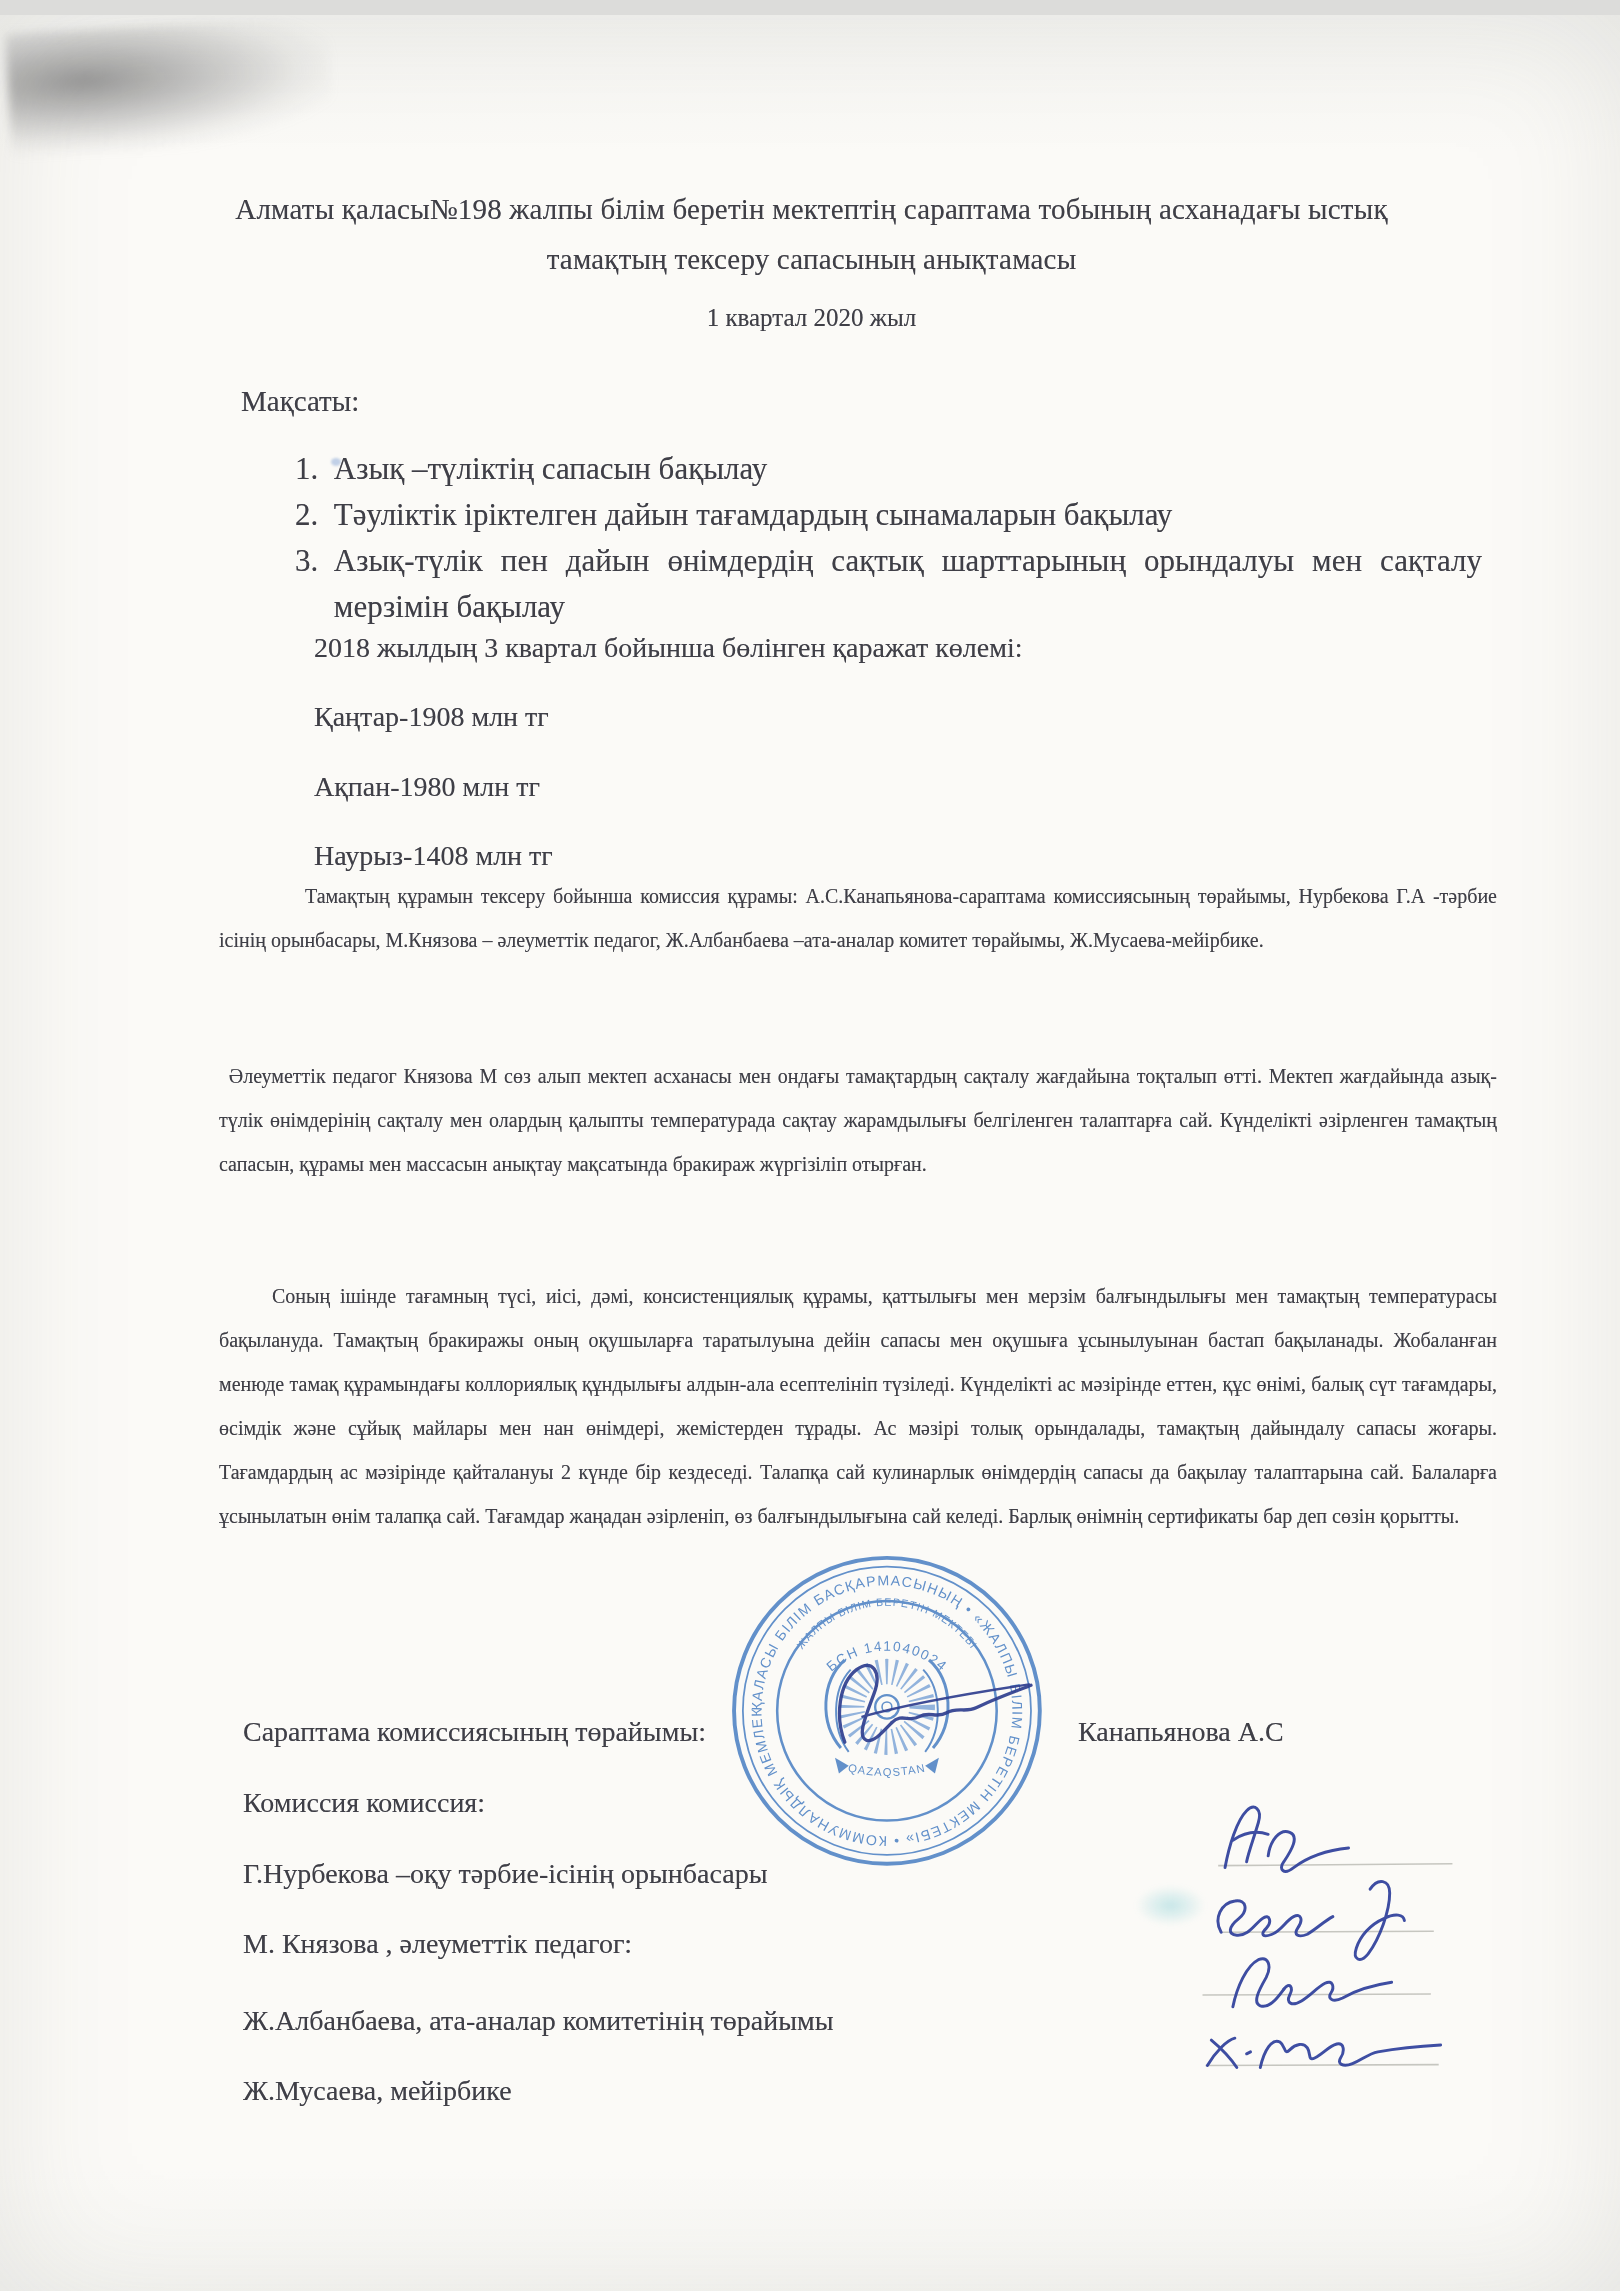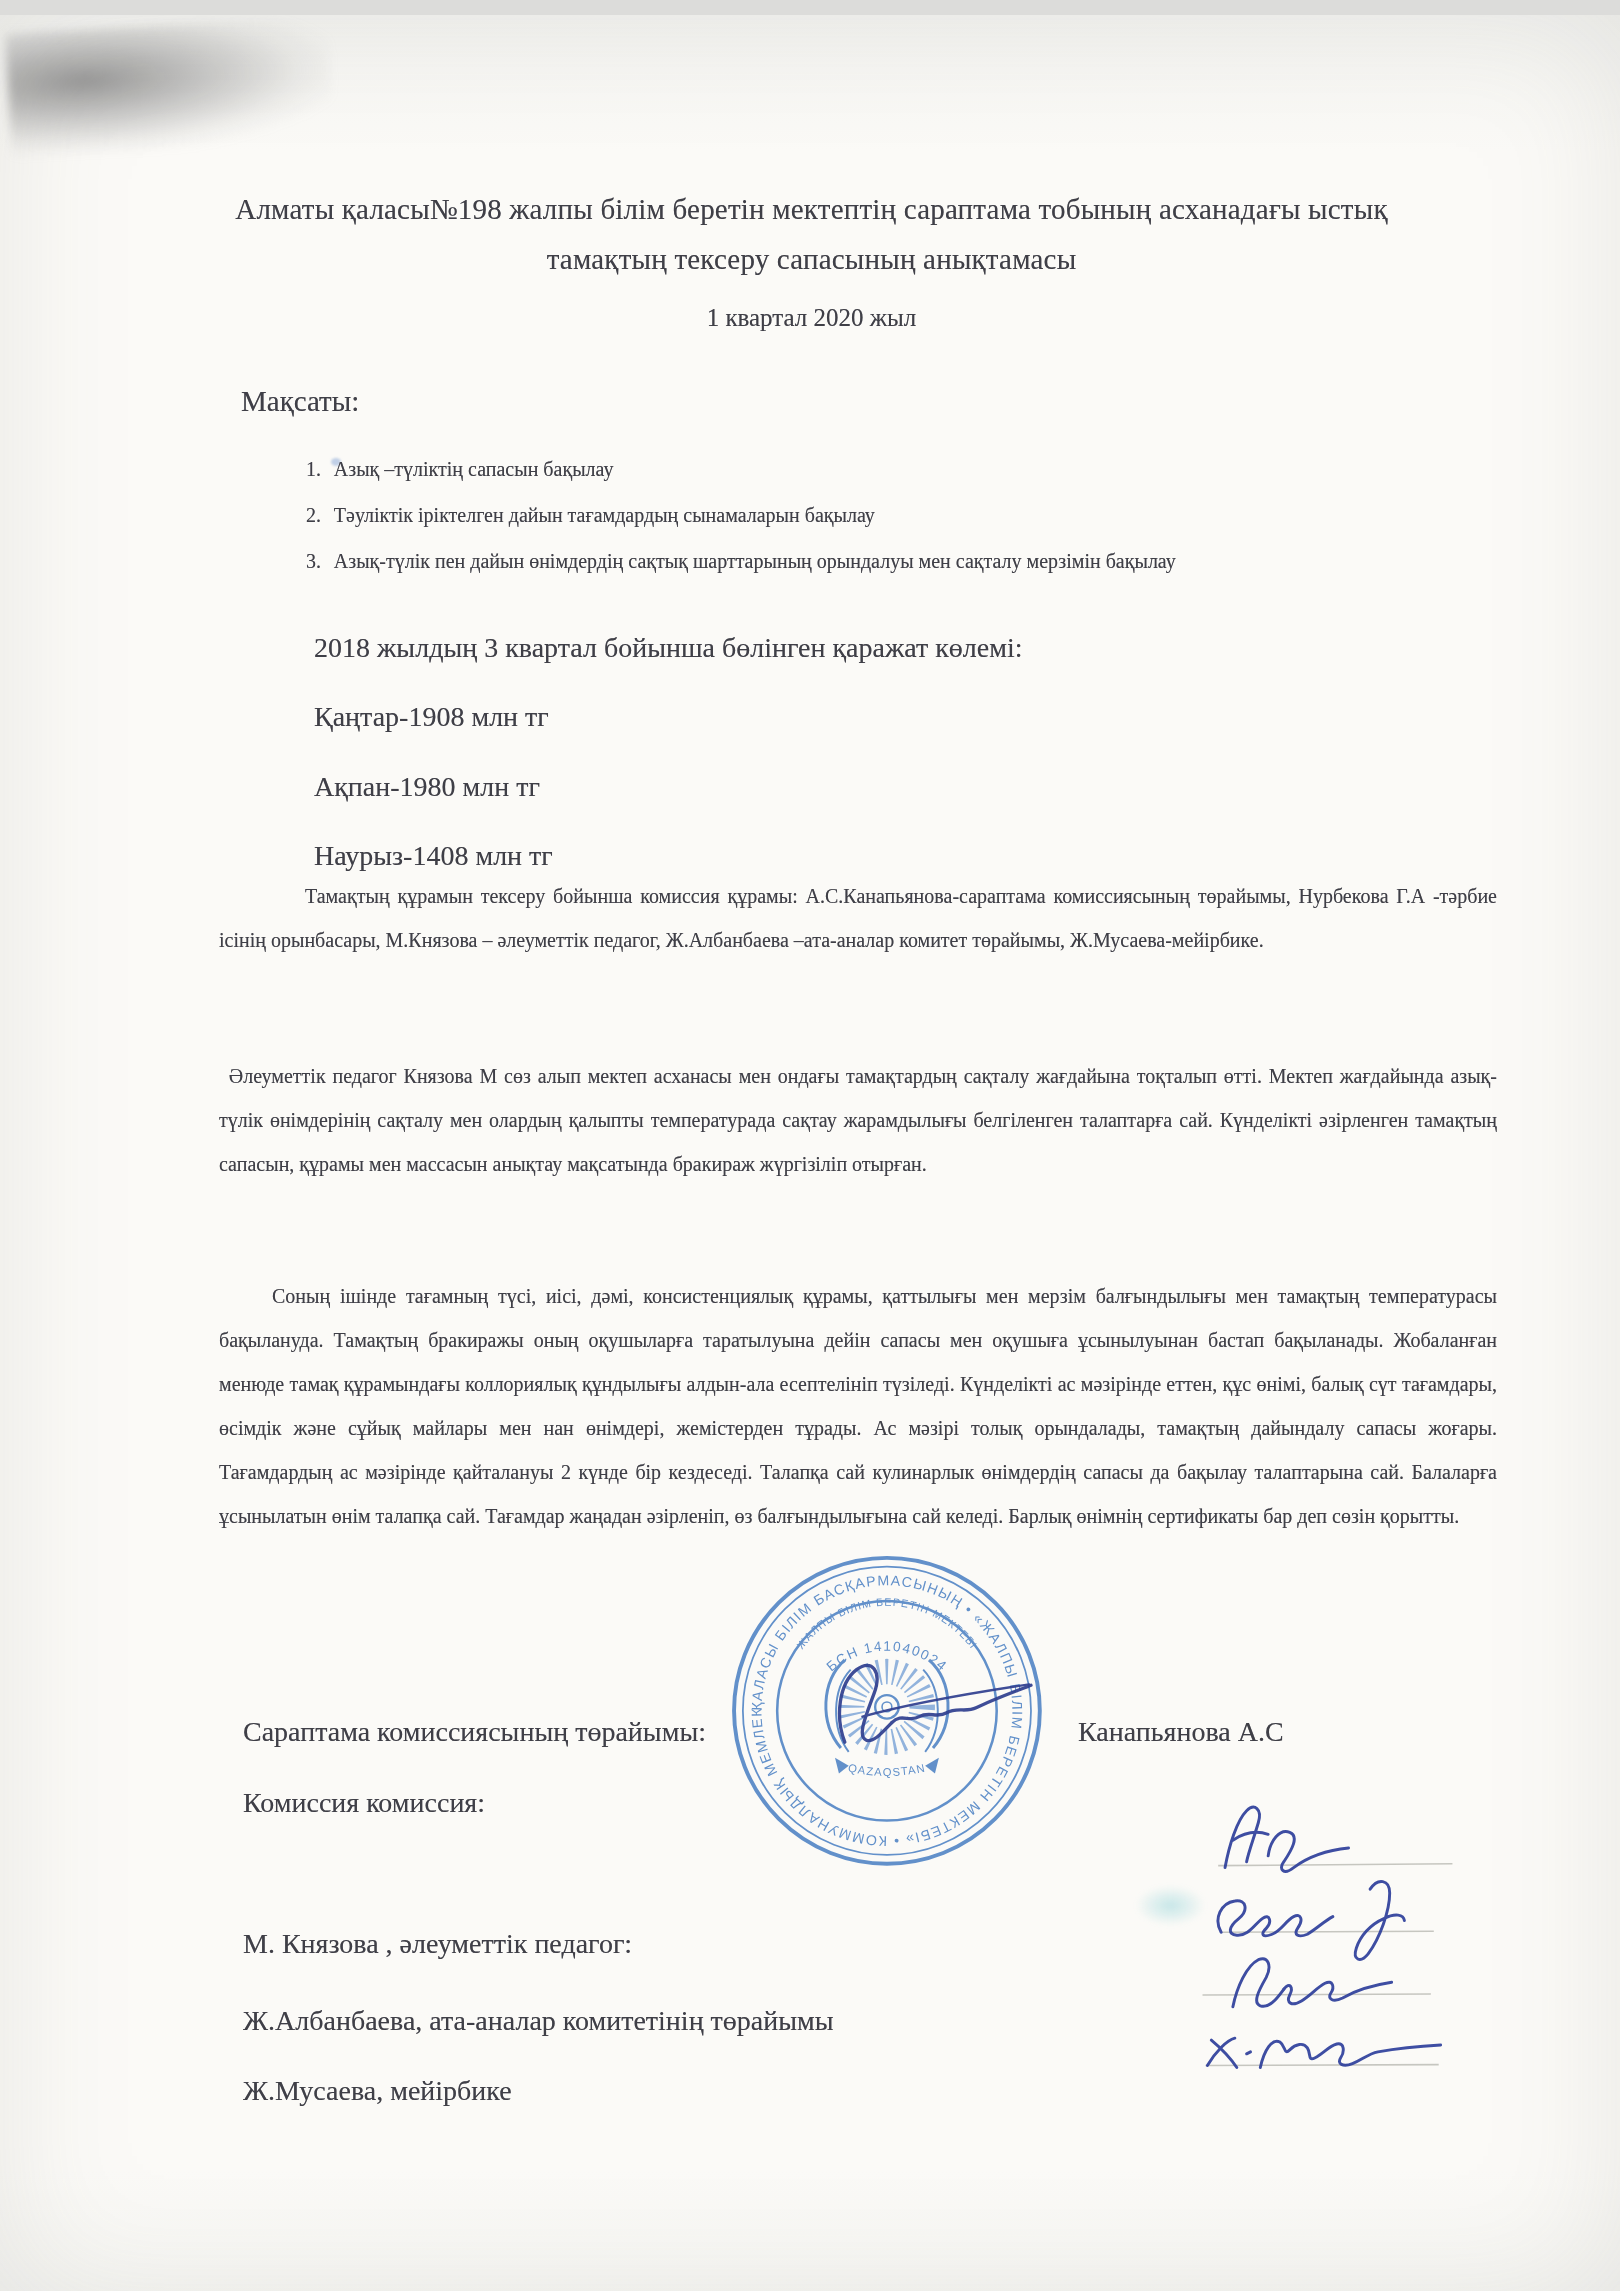--- a/index.html
+++ b/index.html
@@ -24,21 +24,21 @@
   }
   .dot-blue{
     position:absolute;left:331px;top:443px;width:9.8px;height:7.8px;border-radius:50%;
     background:rgba(100,140,205,.38);filter:blur(1px);
   }
   .title{position:absolute;left:201px;top:169px;width:1221px;text-align:center;
     font-size:29px;line-height:50px;letter-spacing:0.2px;}
   .dateline{position:absolute;left:201px;top:289px;width:1221px;text-align:center;font-size:25px;}
   .purpose-heading{position:absolute;left:241px;top:370px;font-size:29px;}
   ol.purpose{position:absolute;left:204px;top:431px;width:1278px;margin:0;box-sizing:border-box;
-    padding-left:122px;font-size:20px;line-height:46px;}
+    padding-left:122px;font-size:31px;line-height:46px;}
   ol.purpose li{padding-left:7.8px;}
   ol.purpose li.justify{text-align:justify;}
   .budget-intro{position:absolute;left:314px;top:617px;font-size:28px;}
   .budget{position:absolute;left:314px;top:686px;font-size:28px;}
   .budget div{height:43px;margin-bottom:26.5px;}
   p.body{position:absolute;left:219px;width:1278px;margin:0;font-size:20px;line-height:44px;
     text-align:justify;}
   #para1{top:859px;text-indent:86px;}
   #para2{top:1039px;text-indent:9.8px;}
   #para3{top:1259px;text-indent:53px;}
@@ -82,20 +82,21 @@
   <p id="para2" class="body txt">Әлеуметтік педагог Князова М сөз алып  мектеп асханасы мен ондағы тамақтардың сақталу жағдайына тоқталып өтті. Мектеп жағдайында азық-түлік өнімдерінің сақталу мен олардың қалыпты температурада сақтау жарамдылығы белгіленген талаптарға сай. Күнделікті әзірленген тамақтың сапасын, құрамы мен массасын анықтау мақсатында бракираж жүргізіліп отырған.</p>
   <p id="para3" class="body txt">Соның ішінде тағамның түсі, иісі, дәмі, консистенциялық құрамы, қаттылығы мен мерзім балғындылығы мен тамақтың температурасы бақылануда. Тамақтың бракиражы оның оқушыларға таратылуына дейін сапасы мен оқушыға ұсынылуынан бастап бақыланады. Жобаланған менюде тамақ құрамындағы коллориялық құндылығы алдын-ала есептелініп түзіледі.  Күнделікті ас мәзірінде еттен, құс өнімі, балық сүт тағамдары, өсімдік және сұйық майлары мен нан өнімдері, жемістерден тұрады. Ас мәзірі толық орындалады, тамақтың дайындалу сапасы жоғары. Тағамдардың ас мәзірінде қайталануы 2 күнде бір кездеседі. Талапқа сай кулинарлык өнімдердің сапасы да бақылау талаптарына сай. Балаларға ұсынылатын өнім талапқа сай. Тағамдар жаңадан әзірленіп, өз балғындылығына сай келеді. Барлық өнімнің  сертификаты бар деп сөзін қорытты.</p>
 
   <div class="chair-row txt">
     <span>Сараптама комиссиясының төрайымы:</span>
     <span class="chair-name">Канапьянова А.С</span>
   </div>
 
   <div class="members-heading txt">Комиссия комиссия:</div>
 
+  <div id="member0" class="member txt">Г.Нурбекова  –оқу тәрбие-ісінің орынбасары</div>
   <div id="member1" class="member txt">М. Князова , әлеуметтік педагог:</div>
   <div id="member2" class="member txt">Ж.Албанбаева,  ата-аналар комитетінің төрайымы</div>
   <div id="member3" class="member txt">Ж.Мусаева, мейірбике</div>
 
   <svg class="ink" width="1620" height="2292" viewBox="0 0 1653 2338">
     <defs>
       <path id="ringPath" d="M 777 1730 A 128 128 0 1 1 1033 1730 A 128 128 0 1 1 777 1730"></path>
       <path id="innerArc" d="M 812 1678 A 106 106 0 0 1 998 1678"></path>
       <path id="numArc" d="M 838 1702 A 84 84 0 0 1 972 1702"></path>
       <path id="qazArc" d="M 852 1788 A 170 170 0 0 0 958 1788"></path>

